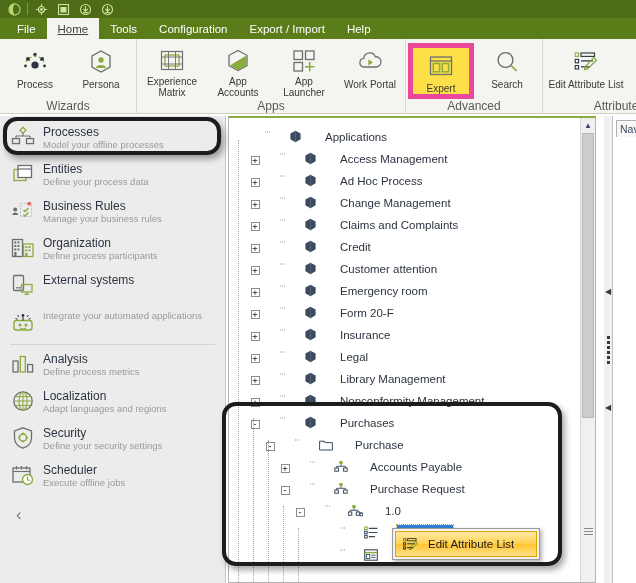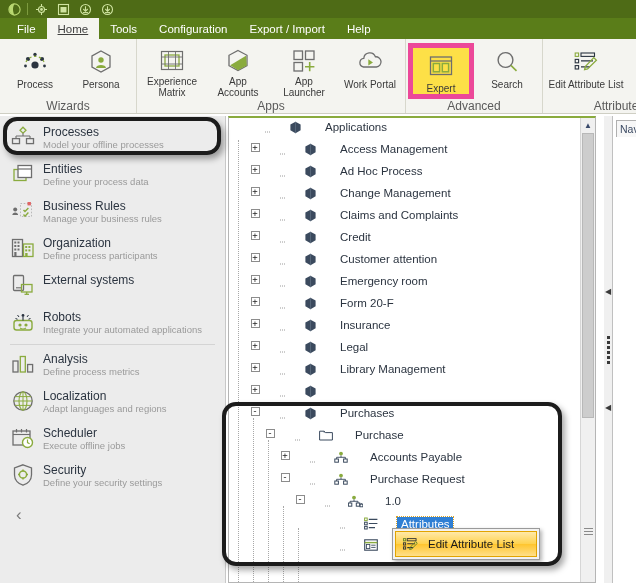--- a/index.html
+++ b/index.html
@@ -86,21 +86,21 @@
   }
 
   
   .treepanel {
     position: absolute; left: 228px; top: 116px; right: 40px; bottom: 0;
     background: #ffffff; border: 1px solid #b5b5b5; border-top: 2px solid #8aab3e;
     overflow: hidden;
   }
   .treeview { position: absolute; left: 0; top: 0; right: 15px; bottom: 0; padding-top: 3px; }
   .tnode {
-    display: flex; align-items: flex-start; height: 22px;
+    display: flex; align-items: flex-end; height: 22px;
     font-size: 11.5px; color: #2b3440; white-space: nowrap; gap: 16px;
   }
   .tw { width: 18px; flex: 0 0 18px; display:flex; align-items:center; justify-content:center; position: relative; }
   .expander {
     width: 9px; height: 9px; border: 1px solid #8c8c8c; background: #fff;
     display: flex; align-items: center; justify-content: center;
     font-size: 9px; line-height: 7px; color: #222; font-family: "DejaVu Sans Mono", monospace;
   }
   .dots { flex: 0 0 6px; height: 22px; position: relative; }
   .node-ico { width: 17px; flex: 0 0 17px; display: flex; align-items: center; justify-content: center; }
@@ -444,21 +444,20 @@
               <rect x="4" y="11.5" width="18" height="9.5" rx="2.5" fill="none" stroke="#8aab3e" stroke-width="1.4"></rect>
               <circle cx="10" cy="16" r="1.6" fill="#8aab3e"></circle>
               <circle cx="16" cy="16" r="1.6" fill="#8aab3e"></circle>
               <path d="M10 19 Q13 21 16 19" fill="none" stroke="#8aab3e" stroke-width="1.1"></path>
               <circle cx="13" cy="6.5" r="1.4" fill="#2b3440"></circle>
               <path d="M13 8 V11.5" stroke="#2b3440" stroke-width="1.1"></path>
               <path d="M7.5 6 L9 8 M18.5 6 L17 8 M5.5 9.5 L7.5 10.2 M20.5 9.5 L18.5 10.2" stroke="#2b3440" stroke-width="1"></path>
             </svg>
           </div>
           <div class="nav-txt">
-            <div class="nav-title">Robots</div>
             <div class="nav-sub">Integrate your automated applications</div>
           </div>
         </div>
         <div class="nav-divider"></div>
         <div class="nav-item">
           <div class="nav-ico">
             <svg width="26" height="26" viewBox="0 0 26 26">
               <rect x="3" y="10" width="5" height="11" fill="none" stroke="#6e6e6e" stroke-width="1.3"></rect>
               <rect x="10.3" y="5.5" width="5" height="15.5" fill="none" stroke="#8aab3e" stroke-width="1.3"></rect>
               <rect x="17.6" y="13.5" width="5" height="7.5" fill="none" stroke="#6e6e6e" stroke-width="1.3"></rect>
@@ -473,50 +472,50 @@
           <div class="nav-ico">
             <svg width="26" height="26" viewBox="0 0 26 26">
               <circle cx="13" cy="13" r="9.2" fill="none" stroke="#6e6e6e" stroke-width="1.3"></circle>
               <ellipse cx="13" cy="13" rx="4" ry="9.2" fill="none" stroke="#8aab3e" stroke-width="1.1"></ellipse>
               <path d="M3.8 13 H22.2 M5 8.6 H21 M5 17.4 H21 M13 3.8 V22.2" stroke="#8aab3e" stroke-width="1"></path>
             </svg>
           </div>
           <div class="nav-txt">
             <div class="nav-title">Localization</div>
             <div class="nav-sub">Adapt languages and regions</div>
+          </div>
+        </div>
+        <div class="nav-item">
+          <div class="nav-ico">
+            <svg width="26" height="26" viewBox="0 0 26 26">
+              <path d="M13 2.8 L21.5 6 V13 C21.5 18 17.5 21.8 13 23.2 C8.5 21.8 4.5 18 4.5 13 V6 Z" fill="none" stroke="#6e6e6e" stroke-width="1.3"></path>
+              <circle cx="13" cy="12.5" r="3.6" fill="none" stroke="#8aab3e" stroke-width="1.5"></circle>
+              <path d="M13 7.5 V9.2 M13 15.8 V17.5 M8 12.5 H9.7 M16.3 12.5 H18" stroke="#8aab3e" stroke-width="1.5"></path>
+            </svg>
+          </div>
+          <div class="nav-txt">
+            <div class="nav-title">Security</div>
+            <div class="nav-sub">Define your security settings</div>
           </div>
         </div>
         <div class="nav-item">
           <div class="nav-ico">
             <svg width="26" height="26" viewBox="0 0 26 26">
               <rect x="3" y="6" width="17" height="14" fill="none" stroke="#6e6e6e" stroke-width="1.3"></rect>
               <path d="M3 9.5 H20" stroke="#6e6e6e" stroke-width="1.1"></path>
               <path d="M6.5 4 V7.5 M11.5 4 V7.5 M16.5 4 V7.5" stroke="#6e6e6e" stroke-width="1.2"></path>
               <circle cx="17.5" cy="17.5" r="5" fill="#ffffff" stroke="#8aab3e" stroke-width="1.4"></circle>
               <path d="M17.5 14.6 V17.6 L19.6 18.8" fill="none" stroke="#8aab3e" stroke-width="1.2"></path>
             </svg>
           </div>
           <div class="nav-txt">
             <div class="nav-title">Scheduler</div>
             <div class="nav-sub">Execute offline jobs</div>
           </div>
         </div>
-        <div class="nav-item">
-          <div class="nav-ico">
-            <svg width="26" height="26" viewBox="0 0 26 26">
-              <path d="M13 2.8 L21.5 6 V13 C21.5 18 17.5 21.8 13 23.2 C8.5 21.8 4.5 18 4.5 13 V6 Z" fill="none" stroke="#6e6e6e" stroke-width="1.3"></path>
-              <circle cx="13" cy="12.5" r="3.6" fill="none" stroke="#8aab3e" stroke-width="1.5"></circle>
-              <path d="M13 7.5 V9.2 M13 15.8 V17.5 M8 12.5 H9.7 M16.3 12.5 H18" stroke="#8aab3e" stroke-width="1.5"></path>
-            </svg>
-          </div>
-          <div class="nav-txt">
-            <div class="nav-title">Security</div>
-            <div class="nav-sub">Define your security settings</div>
-          </div>
-        </div>
       </div>
     <div class="collapse-btn">‹</div>
   </div>
 
   <div class="treepanel">
     <div class="treeview" id="treeview">
         <div class="tnode" style="padding-left: 2px;">
           <div class="tw"></div>
           <div class="dots">
             <svg width="6" height="22">
@@ -726,20 +725,21 @@
             <svg width="6" height="22">
               <path d="M0 11 H6" stroke="#9a9a9a" stroke-width="1" stroke-dasharray="1 1"></path>
             </svg>
           </div>
           <div class="node-ico">
             <svg width="13" height="13" viewBox="0 0 13 13">
               <path d="M6.5 0.8 L11.6 3.6 V9.3 L6.5 12.2 L1.4 9.3 V3.6 Z" fill="#3b4a5e"></path>
               <path d="M6.5 0.8 L6.5 12.2" stroke="#5d6d80" stroke-width="0.8"></path>
             </svg>
           </div>
+          <div class="node-lbl">Nonconformity Management</div>
         </div>
         <div class="tnode" style="padding-left: 17px;">
           <div class="tw">
             <span class="expander">-</span>
           </div>
           <div class="dots">
             <svg width="6" height="22">
               <path d="M0 11 H6" stroke="#9a9a9a" stroke-width="1" stroke-dasharray="1 1"></path>
             </svg>
           </div>

